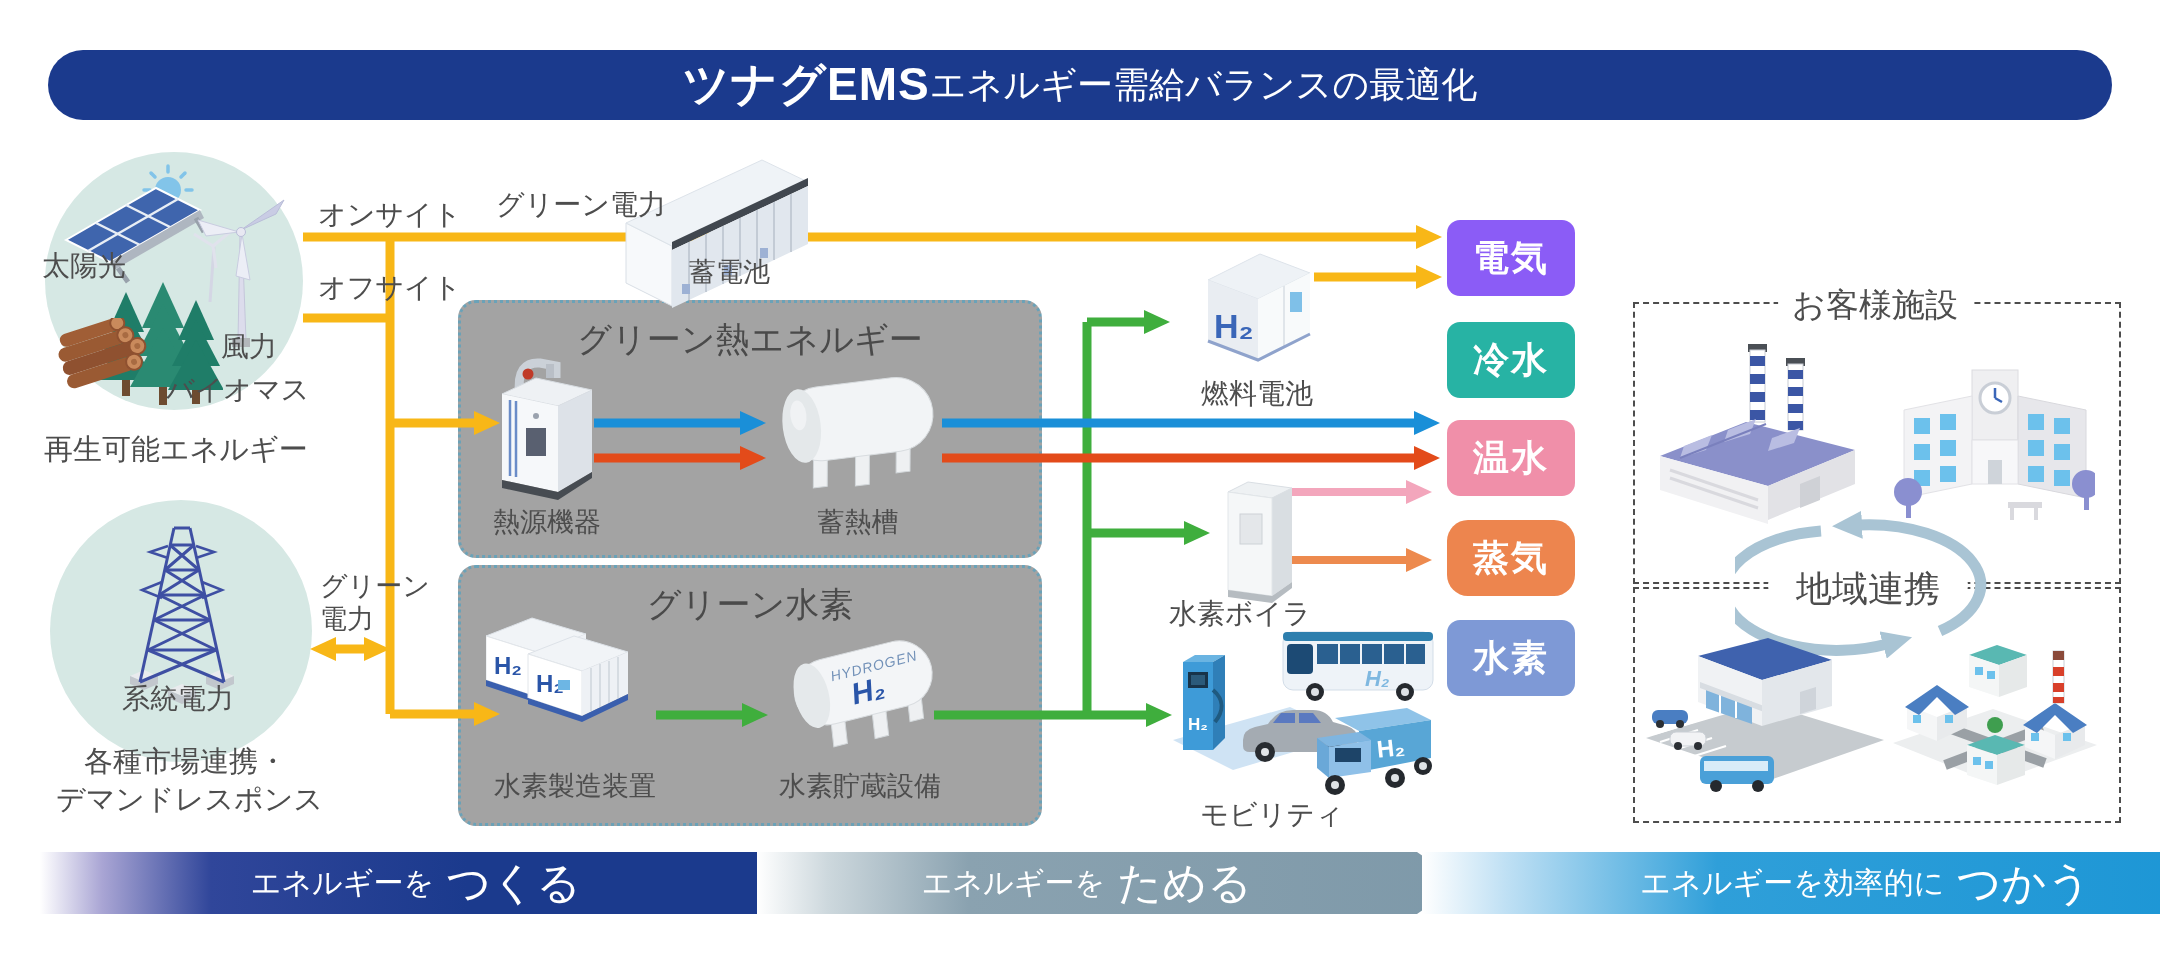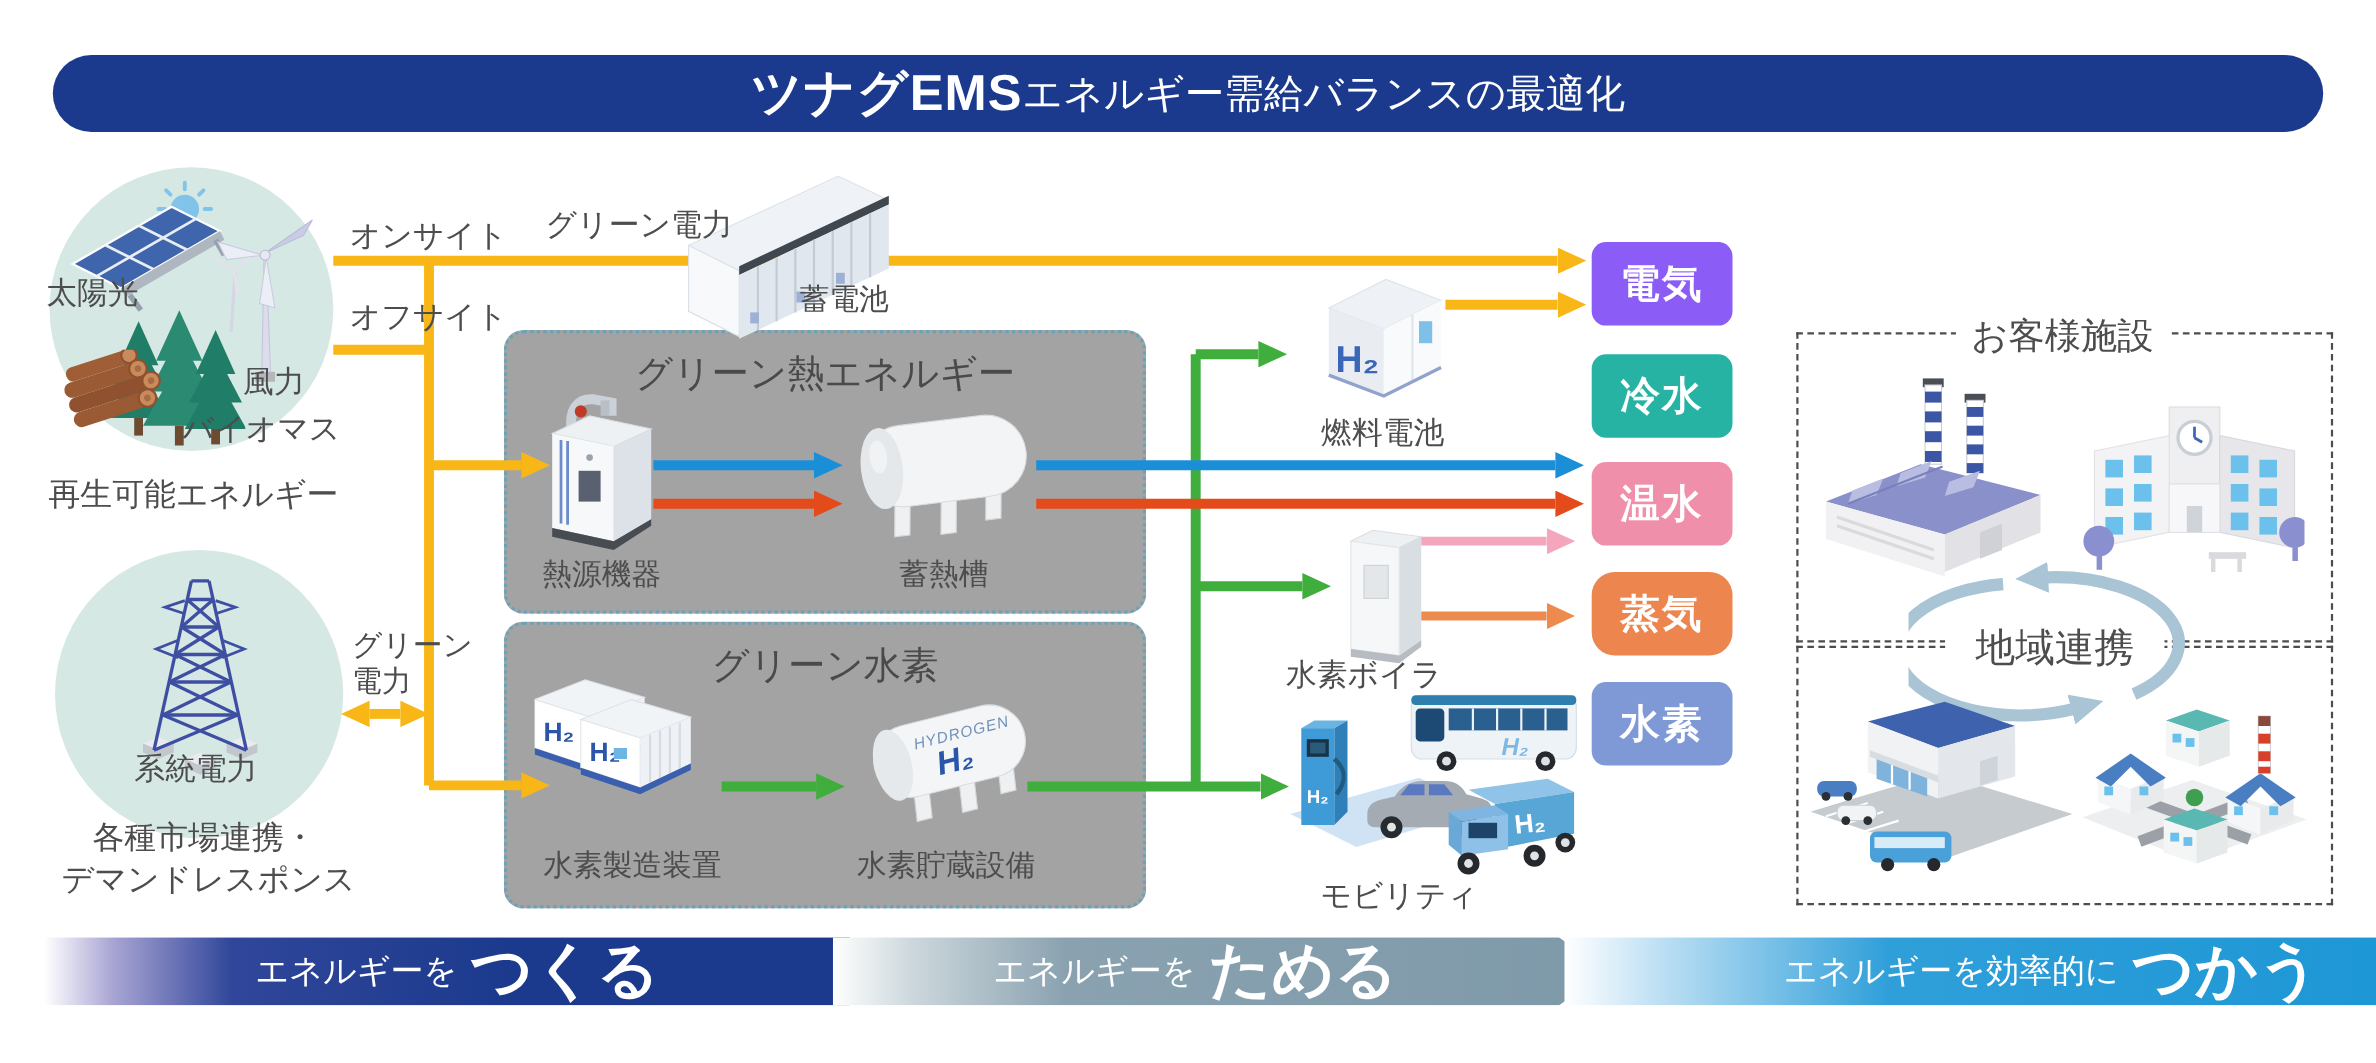--- a/index.html
+++ b/index.html
@@ -24,21 +24,21 @@
   .lab27{font-size:27px;} .lab29{font-size:29px;} .lab33{font-size:33px;} .lab36{font-size:36px;}
   .whitebg{background:#fff;padding:0 14px;}
   
   .outbox{position:absolute;left:1447px;width:128px;height:76px;border-radius:13px;color:#fff;
     font-size:36px;font-weight:bold;display:flex;align-items:center;justify-content:center;letter-spacing:2px;}
   .ob0{top:220px;background:#8b5cf6;} .ob1{top:322px;background:#27b3a4;} .ob2{top:420px;background:#f08fa9;}
   .ob3{top:520px;background:#ed854e;border-radius:21px;} .ob4{top:620px;background:#7e99d6;}
   
   .chev{position:absolute;top:852px;height:62px;display:flex;align-items:center;justify-content:center;
     gap:12px;color:#fff;clip-path:polygon(0 0,calc(100% - 45px) 0,100% 50%,calc(100% - 45px) 100%,0 100%);}
-  .chev .pre{font-size:30px;} .chev .verb{font-size:56px;font-weight:bold;}
+  .chev .pre{font-size:30px;} .chev .verb{font-size:44px;font-weight:normal;}
   #chev1{left:40px;width:712px;padding:0 45px 0 20px;
     background:linear-gradient(90deg,#ffffff 0%,#a9a5d4 8%,#30469a 22%,#1b3a8d 55%);}
   #chev2{left:757px;width:660px;padding:0 45px 0 0;
     background:linear-gradient(90deg,#ffffff 0%,#cdd8dd 10%,#8aa2b0 30%,#7e99a9 100%);}
   #chev3{left:1422px;width:708px;padding:0 45px 0 90px;
     background:linear-gradient(90deg,#ffffff 0%,#bfe0f4 10%,#2f9fd9 35%,#1a95d5 100%);}
   svg text{font-family:"Liberation Sans","DejaVu Sans",sans-serif;}
 </style>
 </head>
 <body>
@@ -567,21 +567,21 @@
         <rect x="88" y="132" width="8" height="8" fill="#6cc1ec"></rect>
           <rect x="100" y="136" width="8" height="8" fill="#6cc1ec"></rect>
       </g>
       <circle cx="110" cy="100" r="8" fill="#3f9e4f"></circle>
     </svg>
   </div>
 
   <div class="label" style="left:318px;top:196px;">オンサイト</div>
   <div class="label" style="left:318px;top:269px;">オフサイト</div>
   <div class="label" style="left:496px;top:186px;">グリーン電力</div>
-  <div class="label lab27" style="left:727px;top:254px;">蓄電池</div>
+  <div class="label lab27" style="left:689px;top:254px;">蓄電池</div>
 
   <div class="label" style="left:42px;top:247px;">太陽光</div>
   <div class="label" style="left:221px;top:328px;">風力</div>
   <div class="label" style="left:166px;top:371px;">バイオマス</div>
   <div class="label lab29" style="left:44px;top:430px;">再生可能エネルギー</div>
 
   <div class="label" style="left:122px;top:680px;">系統電力</div>
   <div class="label lab29" style="left:84px;top:742px;">各種市場連携・</div>
   <div class="label lab29" style="left:56px;top:780px;">デマンドレスポンス</div>
   <div class="label lab27" style="left:320px;top:568px;">グリーン</div>

